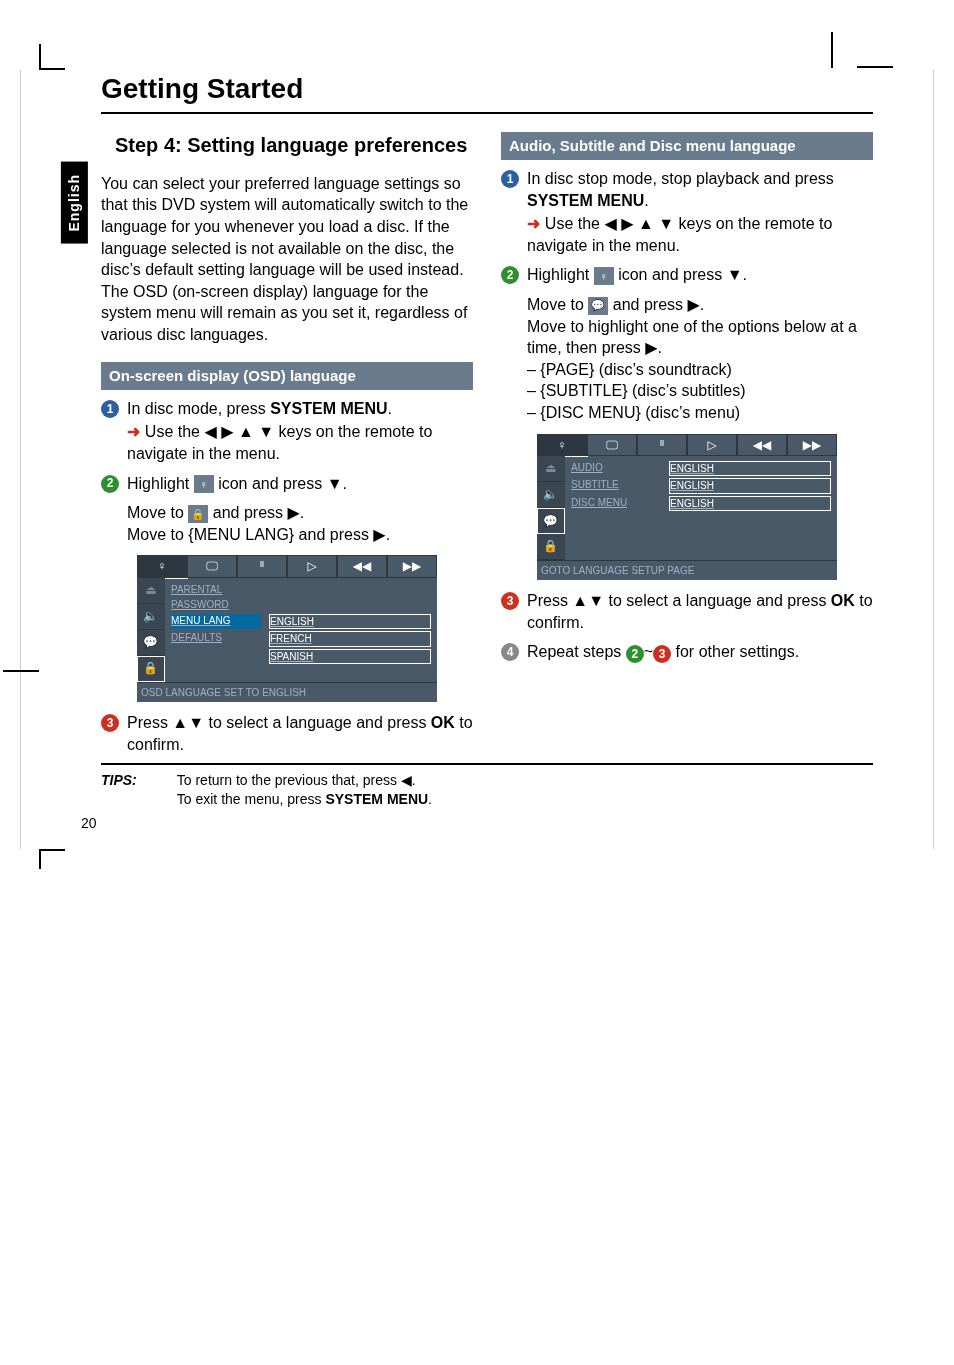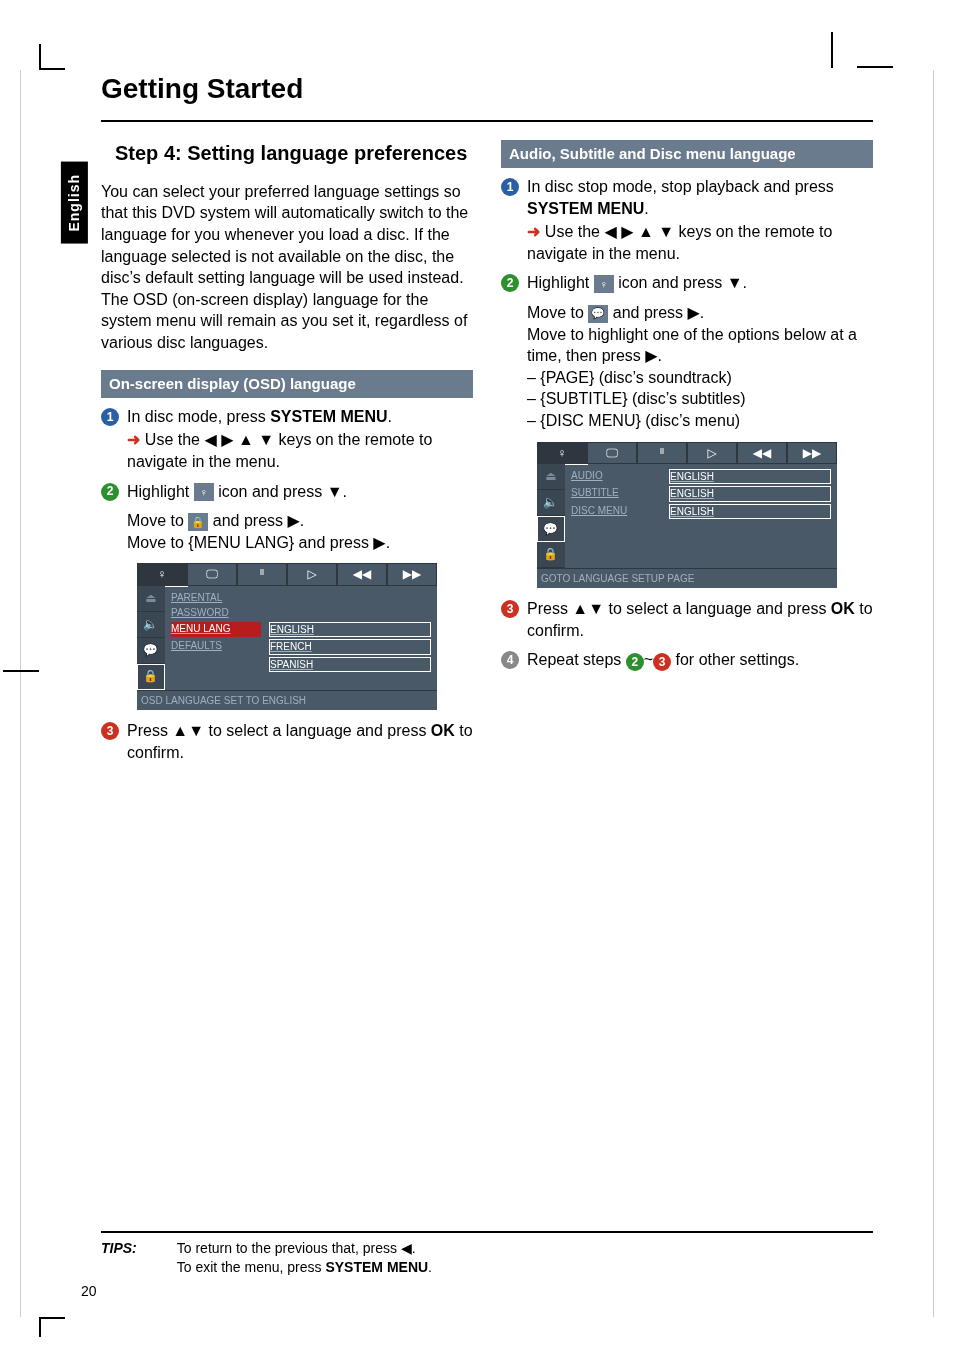--- a/index.html
+++ b/index.html
@@ -11,21 +11,21 @@
   .crop-top-right-a { position: absolute; top: -38px; right: 100px; width: 2px; height: 36px; background: #000; }
   .crop-top-right-b { position: absolute; top: -4px; left: 836px; width: 36px; height: 2px; background: #000; }
   .crop-mid-left { position: absolute; top: 600px; left: -18px; width: 36px; height: 2px; background: #000; }
   .crop-bot-left { position: absolute; bottom: -2px; left: 18px; width: 26px; height: 2px; background: #000; }
   .crop-bot-left2 { position: absolute; bottom: -28px; left: 18px; width: 2px; height: 26px; background: #000; }
 
   .content { padding: 0 60px 40px 80px; }
 
   .side-tab { position: absolute; left: 40px; top: 92px; background: #000; color: #fff; font-weight: bold; font-size: 14px; letter-spacing: 1px; writing-mode: vertical-rl; text-orientation: sideways; transform: rotate(180deg); padding: 12px 4px; }
 
-  .h1 { font-size: 28px; font-weight: bold; border-bottom: 2px solid #000; padding-bottom: 12px; margin-bottom: 12px; }
+  .h1 { font-size: 28px; font-weight: bold; border-bottom: 2px solid #000; padding-bottom: 4px; margin-bottom: 12px; }
   .h2 { font-size: 20px; font-weight: bold; margin: 6px 0 14px 14px; }
   .cols { display: flex; gap: 28px; }
   .col { flex: 1 1 0; }
 
   .intro { margin-bottom: 16px; font-size: 16px; }
 
   .band { background: #6b7b8e; color: #fff; font-weight: bold; padding: 4px 8px; margin: 6px 0 8px 0; font-size: 15px; }
 
   .step { display: flex; gap: 8px; align-items: flex-start; margin: 8px 0; font-size: 16px; }
   .bullet { width: 18px; height: 18px; border-radius: 50%; display: inline-flex; align-items: center; justify-content: center; font-size: 12px; font-weight: bold; color: #fff; flex-shrink: 0; margin-top: 2px; }
@@ -44,28 +44,28 @@
   .screen .topbar .tab { flex: 1; text-align: center; padding: 2px 0; border: 1px solid #2e3740; color: #fff; font-size: 12px; }
   .screen .topbar .tab.sel { background: #2e3740; outline: 1px solid #fff; }
   .screen .body { display: flex; }
   .screen .sidebar { width: 28px; display: flex; flex-direction: column; background: #3a4652; }
   .screen .sidebar .sicon { height: 26px; display: flex; align-items: center; justify-content: center; border-bottom: 1px solid #2e3740; font-size: 12px; color: #7a8a9a; }
   .screen .sidebar .sicon.active { color: #fff; border: 1px solid #fff; }
   .screen .main { flex: 1; padding: 4px; text-decoration: underline; }
   .screen .row { display: flex; gap: 8px; padding: 1px 2px; }
   .screen .row .lab { width: 90px; }
   .screen .row .val { flex: 1; }
-  .screen .row.hl .lab { background: #b91c1c; color: #fff; }
+  .screen .row.hl .lab { background: #0369a1; color: #fff; }
   .screen .row.hl .val { border: 1px solid #fff; color: #fff; }
   .screen .row.opt .val { border: 1px solid #fff; color: #fff; margin-left: 0; }
   .screen .status { padding: 3px 4px; border-top: 1px solid #2e3740; font-size: 10px; }
   .dashlist { margin-left: 26px; font-size: 16px; }
   .dashlist div::before { content: "–  "; }
 
-  .tips { border-top: 2px solid #000; margin-top: 460px; padding: 6px 0 0 0; display: flex; gap: 40px; font-size: 14px; align-items: flex-start; }
+  .tips { border-top: 2px solid #000; padding: 6px 0 0 0; display: flex; gap: 40px; font-size: 14px; align-items: flex-start; }
   .tips .tlabel { font-weight: bold; font-style: italic; }
 
   .pagenum { position: absolute; bottom: 16px; left: 60px; font-size: 14px; }
 </style>
 </head>
 <body>
 
 <div class="crop">
   <div class="crop-top-left"></div>
   <div class="crop-top-right-a"></div>

